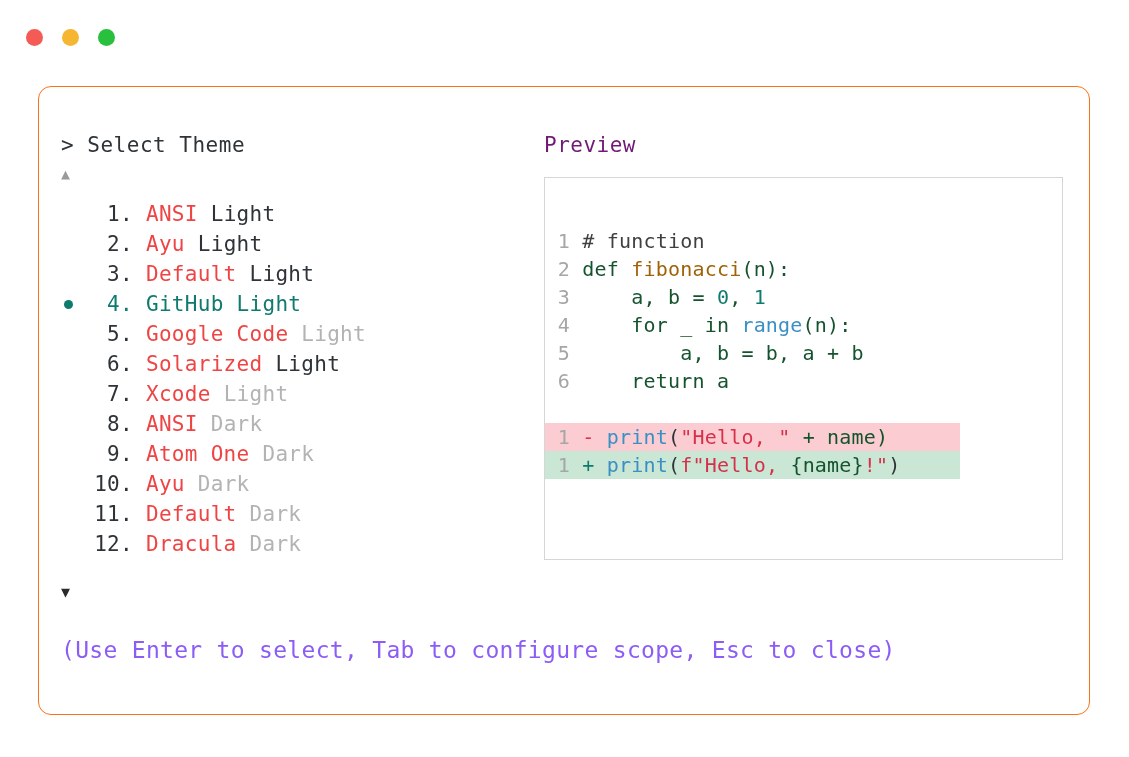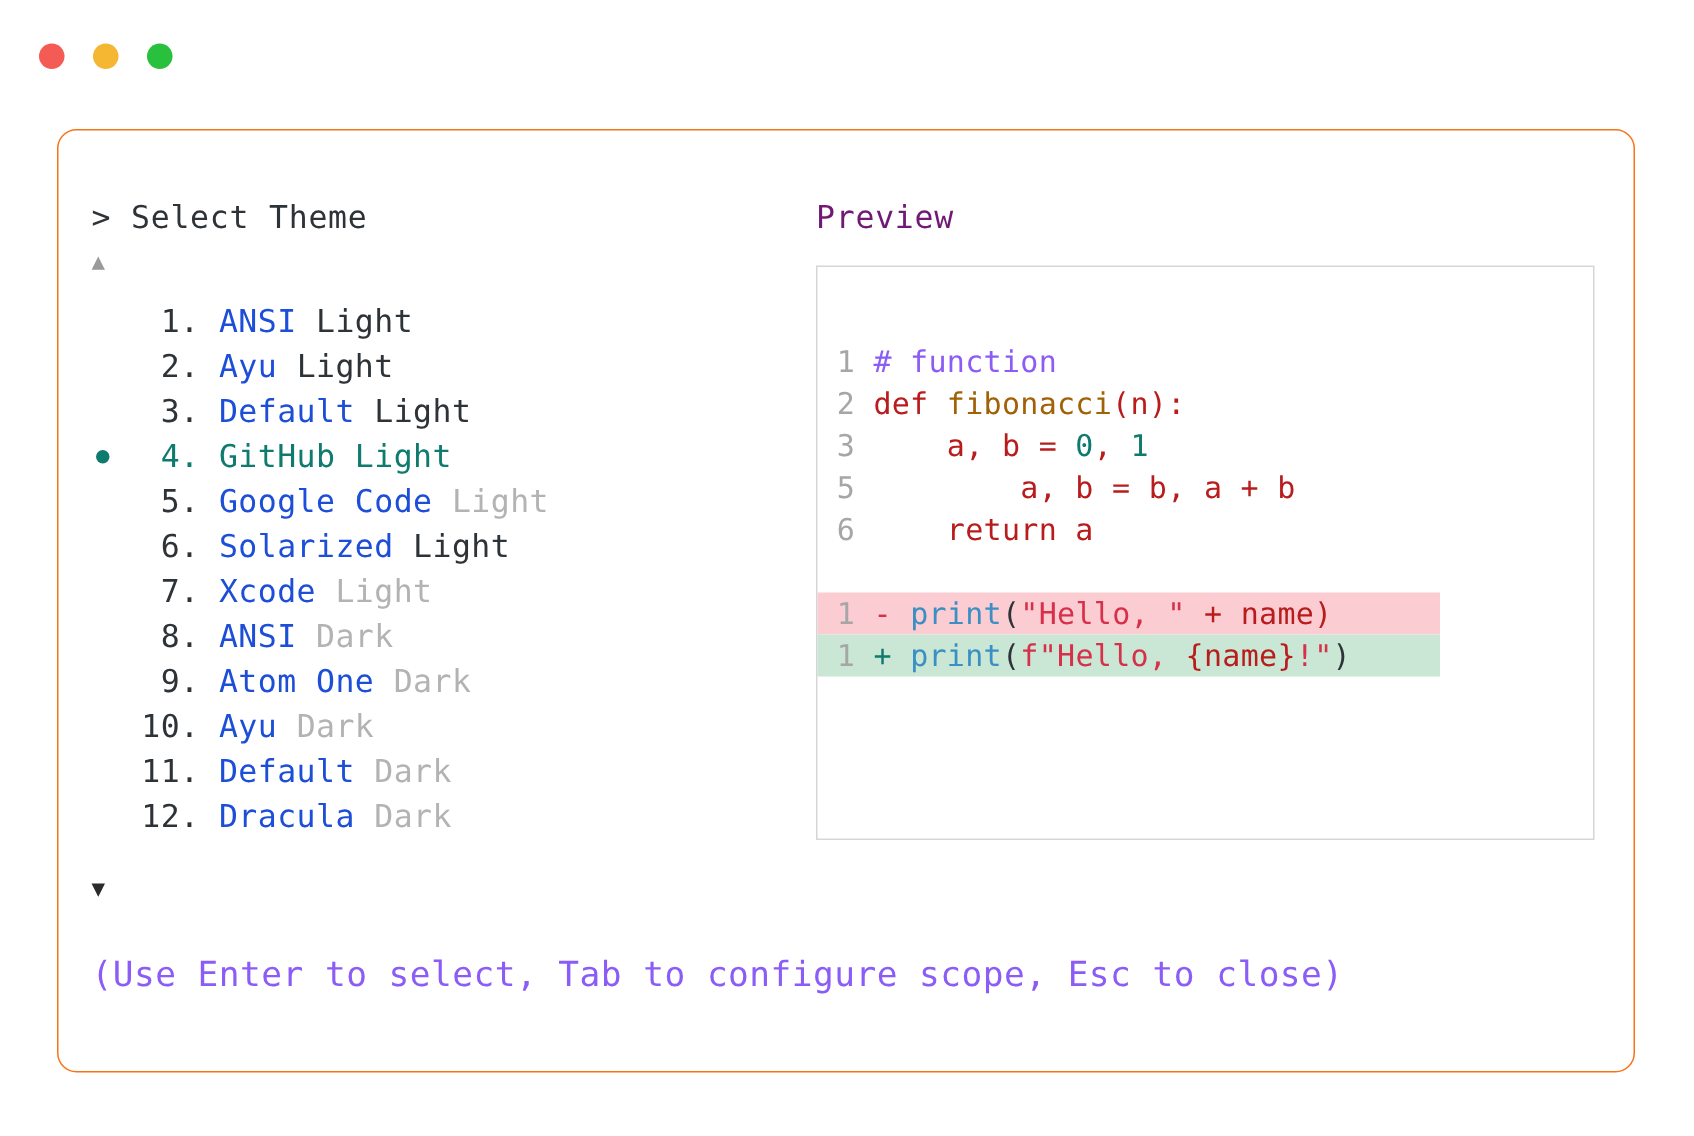--- a/index.html
+++ b/index.html
@@ -112,21 +112,21 @@
     background: #0f7a6e;
   }
   .bullet.hidden { background: transparent; }
   .row-num {
     display: inline-block;
     width: 48px;
     text-align: right;
     color: #2e3338;
     margin-left: 24px;
   }
-  .row-name { color: #1d4ed8; }
+  .row-name { color: #ef4444; }
   .row-suffix { color: #2e3338; }
   .row-suffix.muted { color: #b3b3b3; }
   .theme-row.selected .row-num,
   .theme-row.selected .row-dot,
   .theme-row.selected .row-name,
   .theme-row.selected .row-suffix,
   .theme-row.selected .row-suffix.muted { color: #0f7a6e; }
 
   #hint {
     position: absolute;
@@ -178,22 +178,22 @@
     letter-spacing: 0.2px;
   }
   .ln {
     display: inline-block;
     width: 14px;
     text-align: right;
     color: #a6a6a6;
   }
   .gap-line { height: 28px; }
 
-  .tok-plain   { color: #b91c1c; }
-  .tok-comment { color: #8b5cf6; }
+  .tok-plain   { color: #14532d; }
+  .tok-comment { color: #404040; }
   .tok-func    { color: #a16207; }
   .tok-num     { color: #0f7a6e; }
   .tok-builtin { color: #3a8fc4; }
   .tok-string  { color: #d6304b; }
   .tok-brace   { color: #2e3338; }
 
   .diff-line {
     height: 28px;
     line-height: 28px;
     white-space: pre;
@@ -247,20 +247,21 @@
       <div id="hint">(Use Enter to select, Tab to configure scope, Esc to close)</div>
     </div>
 
     <div id="right-pane">
       <div id="preview-label">Preview</div>
       <div id="preview-box">
         <div id="code">
             <div class="code-line"><span class="ln">1</span><span> </span><span class="tok-comment"># function</span></div>
             <div class="code-line"><span class="ln">2</span><span> </span><span class="tok-plain">def </span><span class="tok-func">fibonacci</span><span class="tok-plain">(n):</span></div>
             <div class="code-line"><span class="ln">3</span><span> </span><span class="tok-plain">    a, b = </span><span class="tok-num">0</span><span class="tok-plain">, </span><span class="tok-num">1</span></div>
+            <div class="code-line"><span class="ln">4</span><span> </span><span class="tok-plain">    for _ in </span><span class="tok-builtin">range</span><span class="tok-plain">(n):</span></div>
             <div class="code-line"><span class="ln">5</span><span> </span><span class="tok-plain">        a, b = b, a + b</span></div>
             <div class="code-line"><span class="ln">6</span><span> </span><span class="tok-plain">    return a</span></div>
             <div class="gap-line"></div>
             <div class="diff-line diff-del" style="background: rgb(251, 205, 210);"><span class="ln">1</span><span> </span><span class="diff-sign-del">-</span><span> </span><span class="tok-builtin">print</span><span class="tok-brace">(</span><span class="tok-string">"Hello, "</span><span class="tok-plain"> + name)</span></div>
             <div class="diff-line diff-add" style="background: rgb(201, 231, 212);"><span class="ln">1</span><span> </span><span class="diff-sign-add">+</span><span> </span><span class="tok-builtin">print</span><span class="tok-brace">(</span><span class="tok-string">f"Hello, </span><span class="tok-plain">{name}</span><span class="tok-string">!"</span><span class="tok-brace">)</span></div>
           </div>
       </div>
     </div>
 
   </div>

